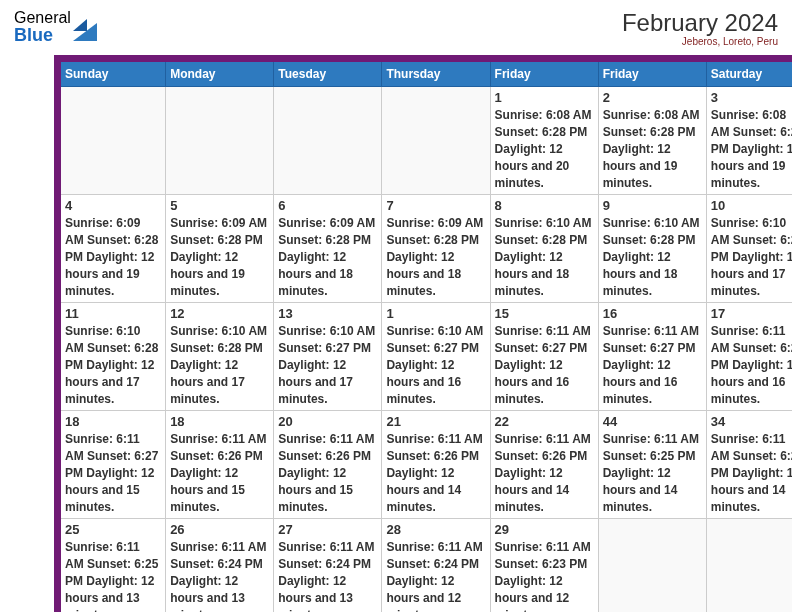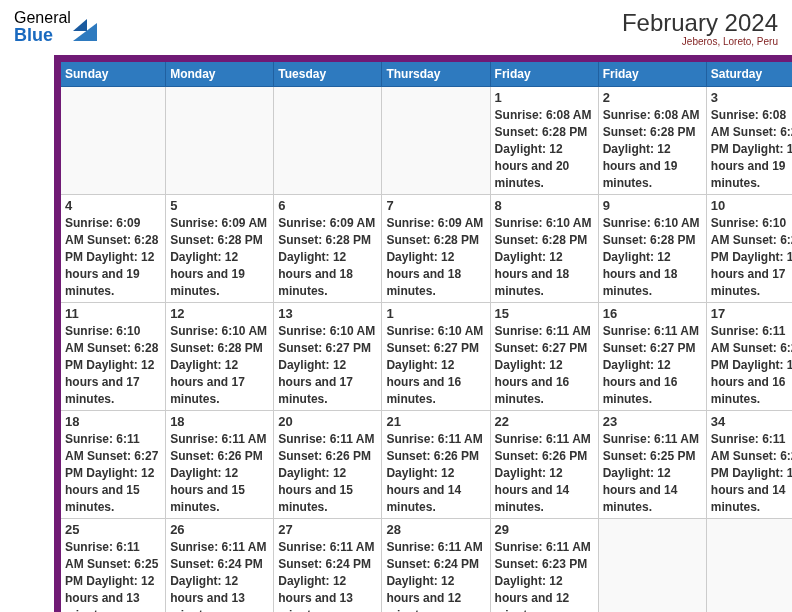--- a/index.html
+++ b/index.html
@@ -296,21 +296,21 @@
 and 14 minutes.</div>
           </td>
           <td>
             <span class="day-number">22</span>
             <div class="day-info">Sunrise: 6:11 AM
 Sunset: 6:26 PM
 Daylight: 12 hours
 and 14 minutes.</div>
           </td>
           <td>
-            <span class="day-number">23</span>
+            <span class="day-number">44</span>
             <div class="day-info">Sunrise: 6:11 AM
 Sunset: 6:25 PM
 Daylight: 12 hours
 and 14 minutes.</div>
           </td>
           <td>
             <span class="day-number">34</span>
             <div class="day-info">Sunrise: 6:11 AM
 Sunset: 6:25 PM
 Daylight: 12 hours

